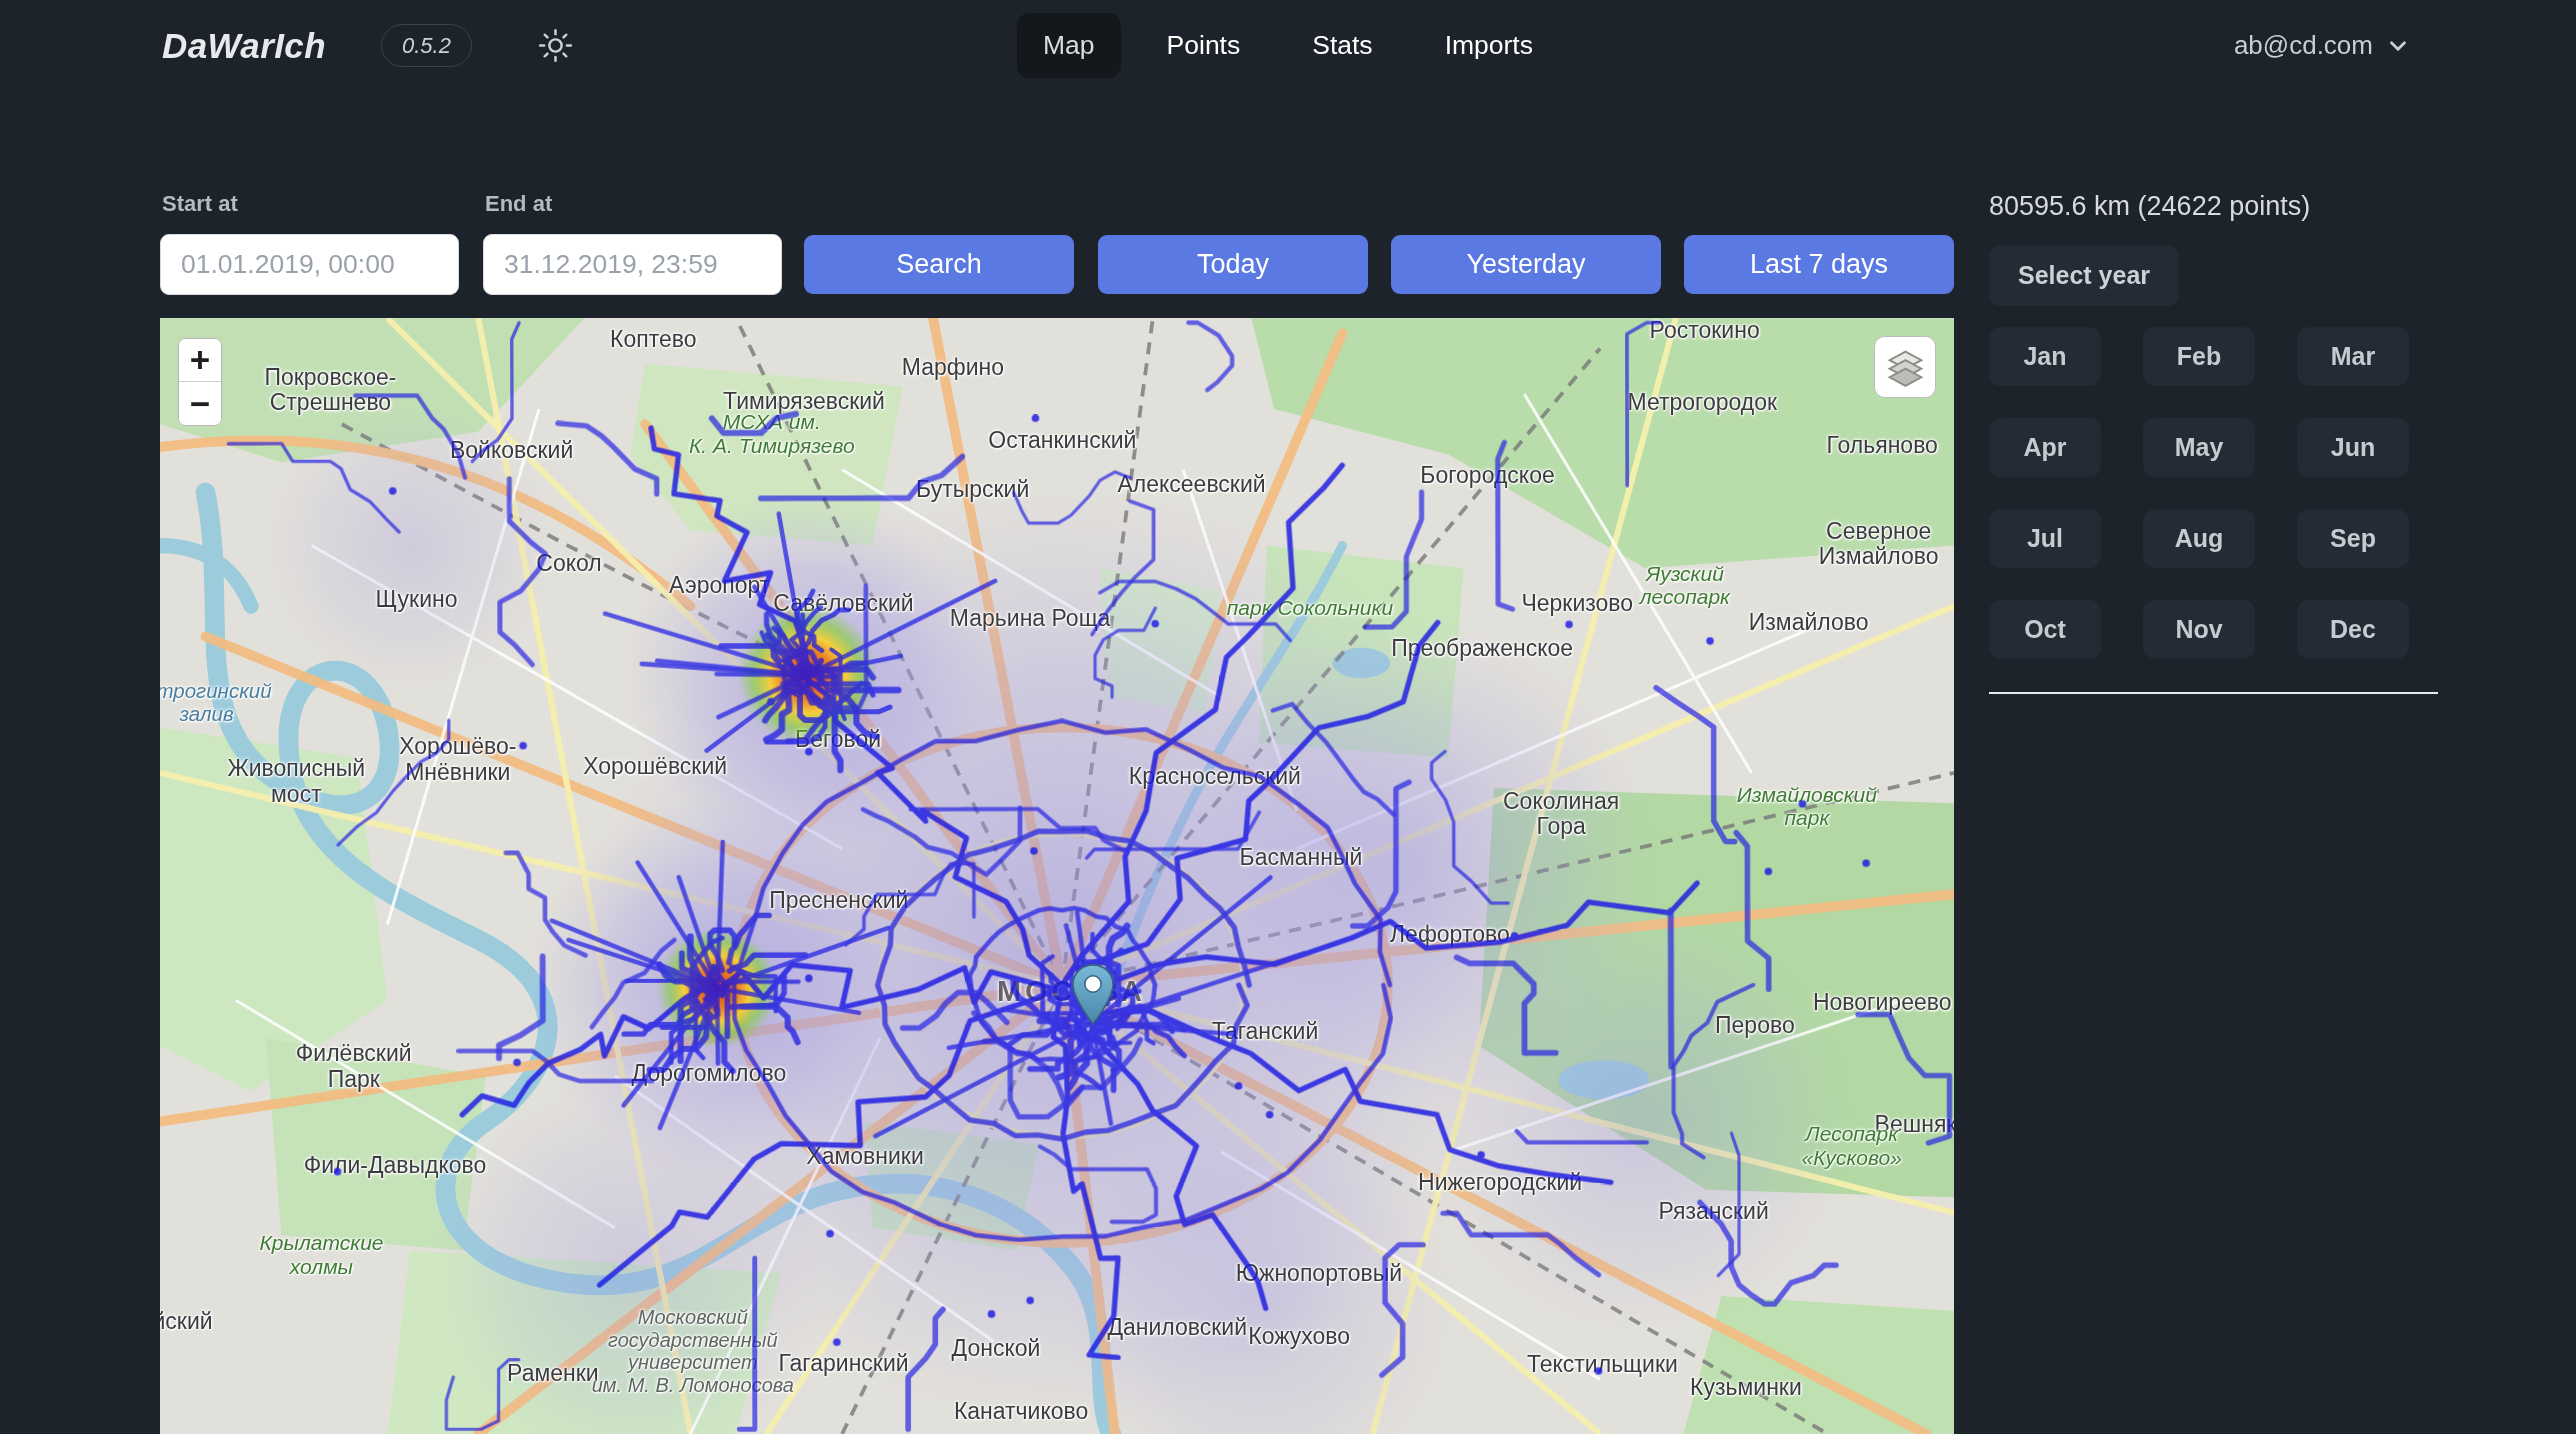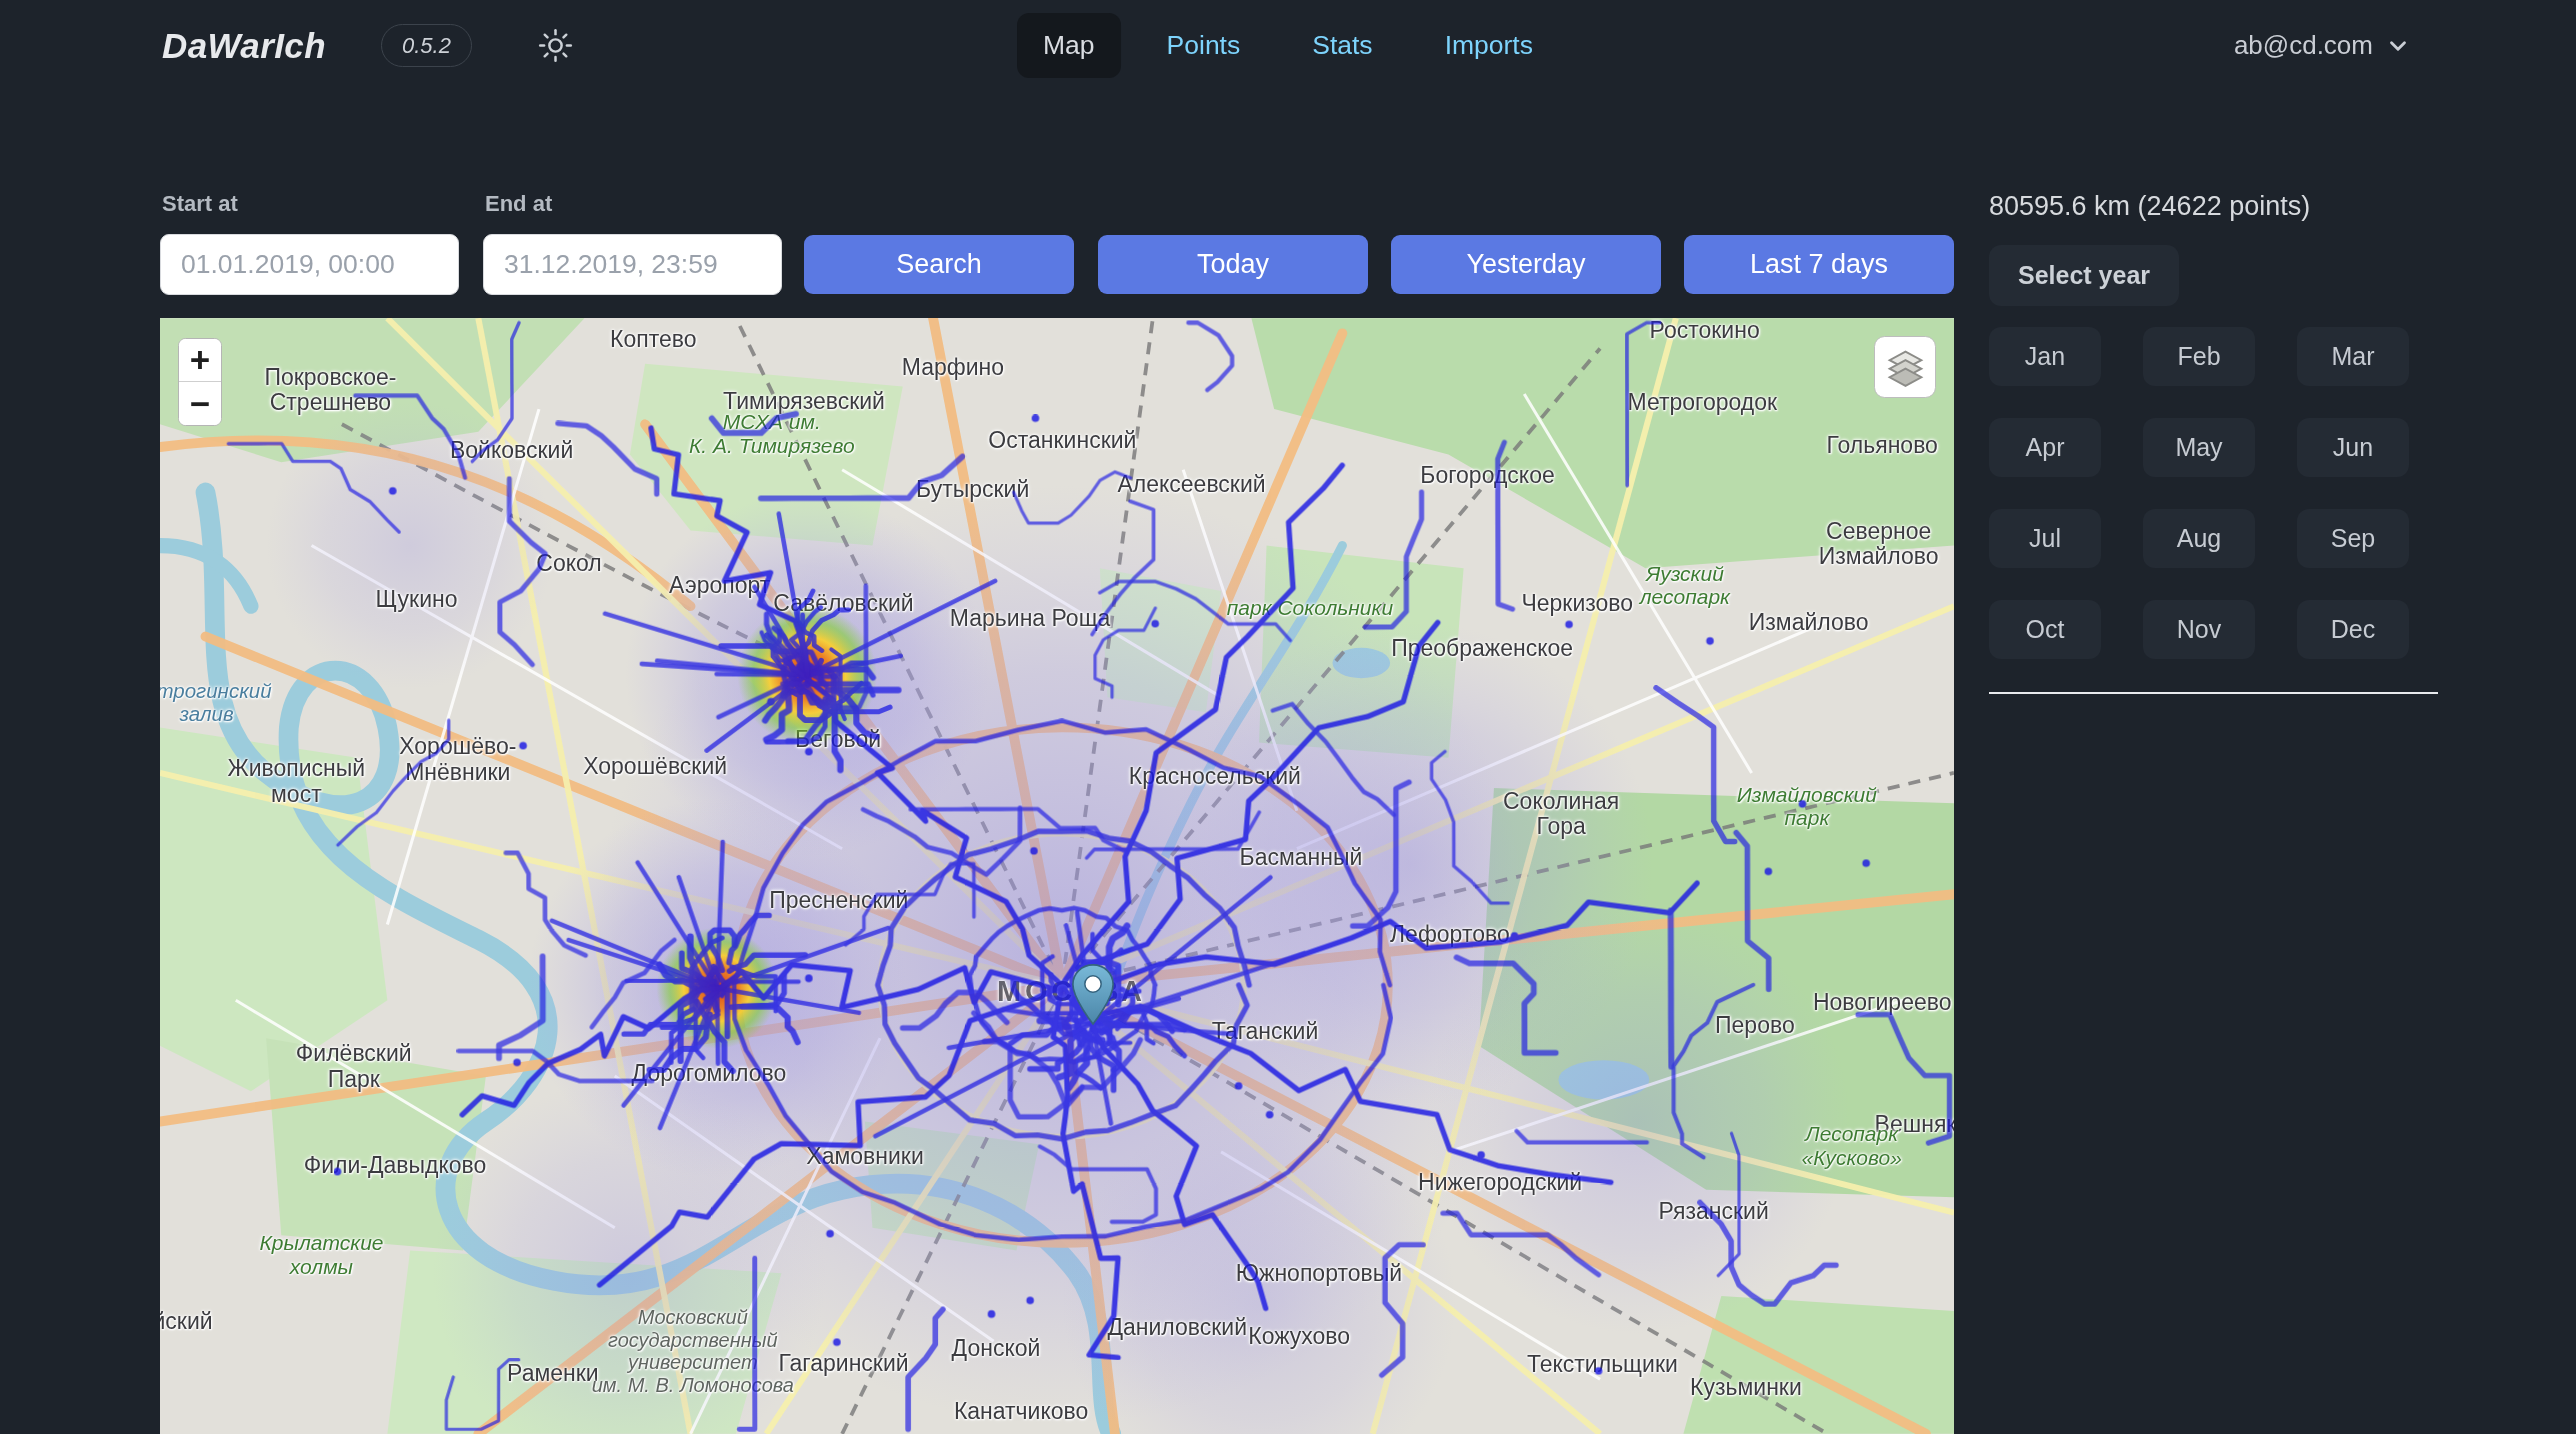--- a/index.html
+++ b/index.html
@@ -10,21 +10,21 @@
   .navbar { position:absolute; left:0; top:0; width:2576px; height:91px;
             display:flex; align-items:center; }
   .brand { position:absolute; left:162px; top:0; height:91px; display:flex; align-items:center; gap:55px;font-style:italic; }
   .logo  { font-size:35px; font-weight:bold; color:#e7e9ec; letter-spacing:0.4px; }
   .badge { border:1.5px solid #3c434c; border-radius:757px; padding:7.6px 20px;
            font-size:22px; color:#ced2d8; }
   .theme-toggle { width:42px; height:42px; display:flex; align-items:center; justify-content:center;
                   cursor:pointer; margin-left:7.6px; }
   .nav-center { position:absolute; left:50%; transform:translateX(-50%); top:0; height:91px;
                 display:flex; align-items:center; gap:20px; }
-  .nav-item { font-size:26.5px; color:#7dd3fc; padding:16.7px 26px; border-radius:12px; cursor:pointer; }
+  .nav-item { font-size:26.5px; color:#ffffff; padding:16.7px 26px; border-radius:12px; cursor:pointer; }
   .nav-item.active { background:#14181d; color:#d9dce1; }
   .account { position:absolute; right:165px; top:0; height:91px; display:flex; align-items:center;
              gap:12px; font-size:26px; color:#c9cdd4; cursor:pointer; }
 
   
   .field-label { position:absolute; font-size:22px; font-weight:bold; color:#b4bac2; }
   .date-input { position:absolute; width:299px; height:61px; background:#ffffff;
                 border:0.8px solid #d8dade; border-radius:9px; padding:0 20px;
                 font-size:26.5px; color:#b91c1c; font-family:"Liberation Sans",sans-serif; }
   .date-input::placeholder { color:#9aa1ab; opacity:1; }
@@ -35,21 +35,21 @@
   
   .panel { position:absolute; left:1989px; top:0; width:449px; }
   .stats { margin-top:191px; font-size:27px; color:#d7dade; }
   .select-year { margin-top:23px; display:inline-block; background:#242b34; border:none;
                  border-radius:12px; padding:0 29px; height:61px; font-size:25px; font-weight:600;
                  color:#ccd1d7; cursor:pointer; font-family:"Liberation Sans",sans-serif; }
   .year-h { margin-top:27px; font-size:32px; color:#c9ced5; }
   .months { margin-top:21px; display:grid; grid-template-columns:repeat(3,112px);
             column-gap:42px; row-gap:32px; }
   .month-btn { height:59px; background:#242b34; border:none; border-radius:12px;
-               font-size:25px; font-weight:400; color:#c6cbd2; cursor:pointer;
+               font-size:25px; font-weight:700; color:#c6cbd2; cursor:pointer;
                font-family:"Liberation Sans",sans-serif; }
   .panel hr { margin-top:33px; border:none; border-top:2.3px solid #e8eaed; width:100%; }
 
   
   .map { position:absolute; left:160px; top:318px; width:1794px; height:1116px;
          overflow:hidden; background:#e4e2dc; }
   .map svg.base, .map svg.overlay { position:absolute; left:0; top:0; }
   .map svg.overlay { pointer-events:none; }
   .maplabels { position:absolute; left:0; top:0; width:100%; height:100%; pointer-events:none; }
   .mlabel { position:absolute; transform:translate(-50%,-50%); white-space:pre-line; text-align:center;

